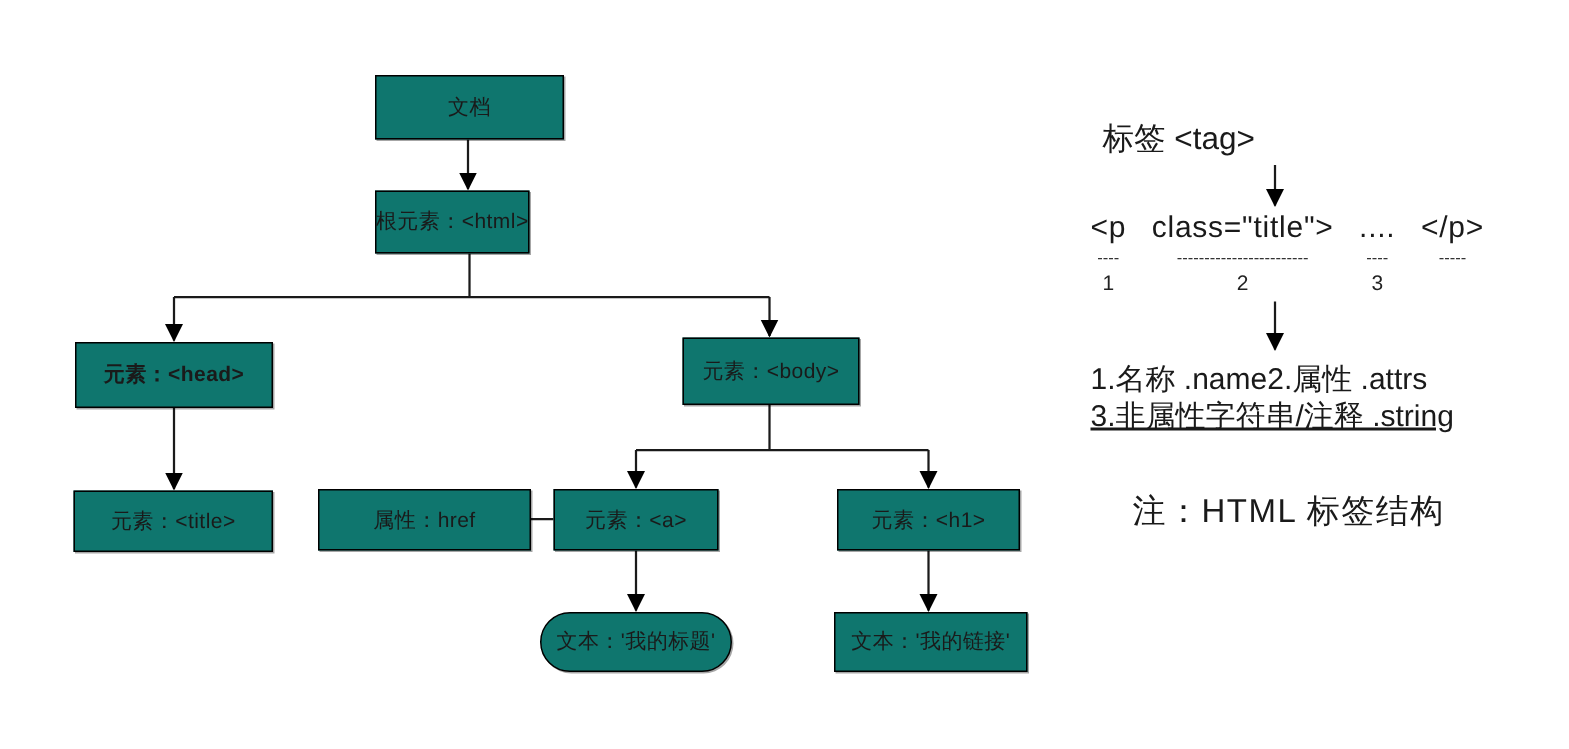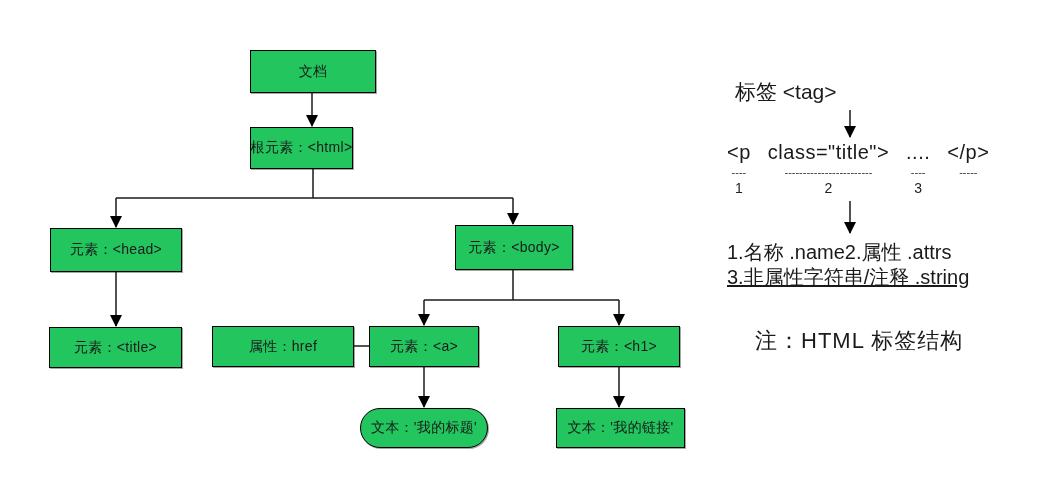--- a/index.html
+++ b/index.html
@@ -15,21 +15,21 @@
   }
   .connector-layer {
     position: absolute;
     left: 0; top: 0;
     width: 1046px; height: 499px;
     z-index: 1;
   }
   .node {
     position: absolute;
     z-index: 2;
-    background: #22c55e;
+    background: #0f766e;
     border: 1.5px solid #000000;
     box-shadow: 1px 1px 0 rgba(0,0,0,0.35);
     display: flex;
     align-items: center;
     justify-content: center;
     font-size: 14px;
     letter-spacing: 0.3px;
     white-space: nowrap;
     text-align: center;
   }
@@ -108,21 +108,21 @@
 
       <line x1="850" y1="110" x2="850" y2="137" marker-end="url(#arr)"></line>
       <line x1="850" y1="201" x2="850" y2="233" marker-end="url(#arr)"></line>
     </g>
   </svg>
 
   <div class="node" style="left:250px; top:50px;  width:126px; height:43px;">文档</div>
 
   <div class="node" style="left:250px; top:127px; width:103px; height:42px;">根元素：&lt;html&gt;</div>
 
-  <div class="node" style="left:50px;  top:228px; width:132px; height:44px;">元素：&lt;head&gt;</div>
+  <div class="node" style="left:50px;  top:228px; width:132px; height:44px;font-weight:bold;">元素：&lt;head&gt;</div>
 
   <div class="node" style="left:455px; top:225px; width:118px; height:45px;">元素：&lt;body&gt;</div>
 
   <div class="node" style="left:49px;  top:327px; width:133px; height:41px;">元素：&lt;title&gt;</div>
 
   <div class="node" style="left:212px; top:326px; width:142px; height:41px;">属性：href</div>
 
   <div class="node" style="left:369px; top:326px; width:110px; height:41px;">元素：&lt;a&gt;</div>
 
   <div class="node" style="left:558px; top:326px; width:122px; height:41px;">元素：&lt;h1&gt;</div>

